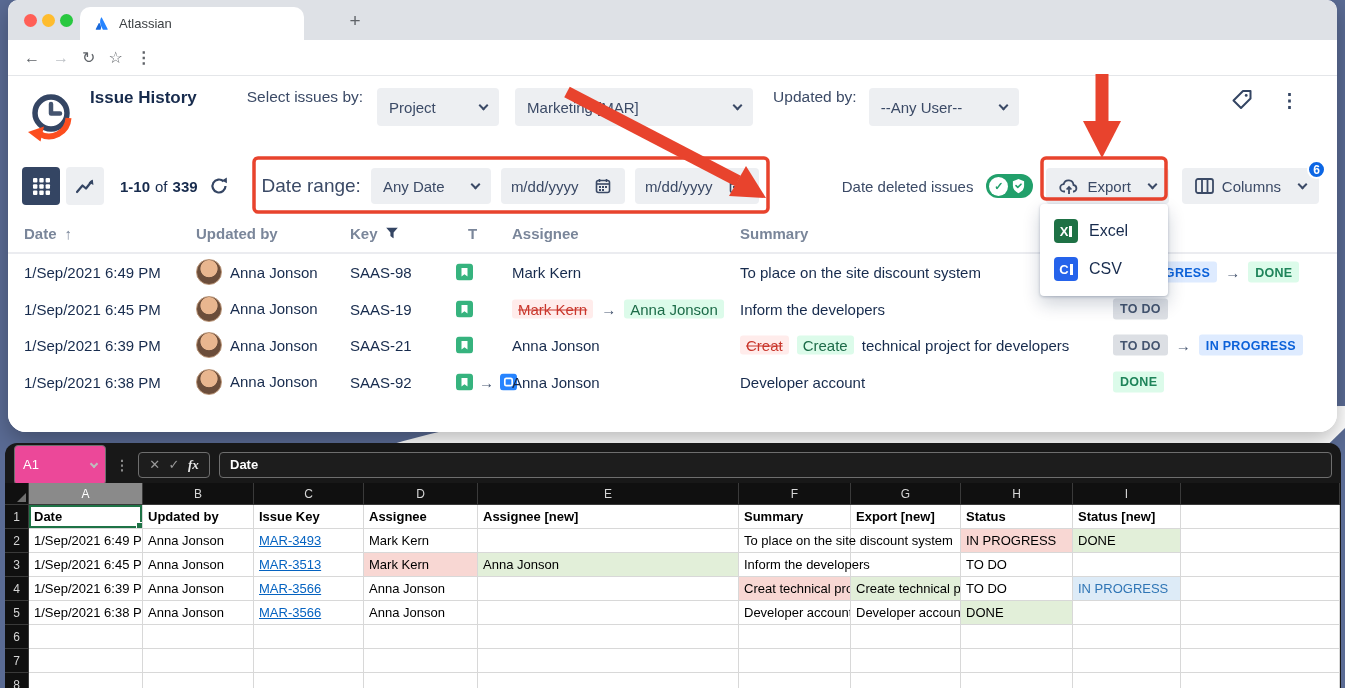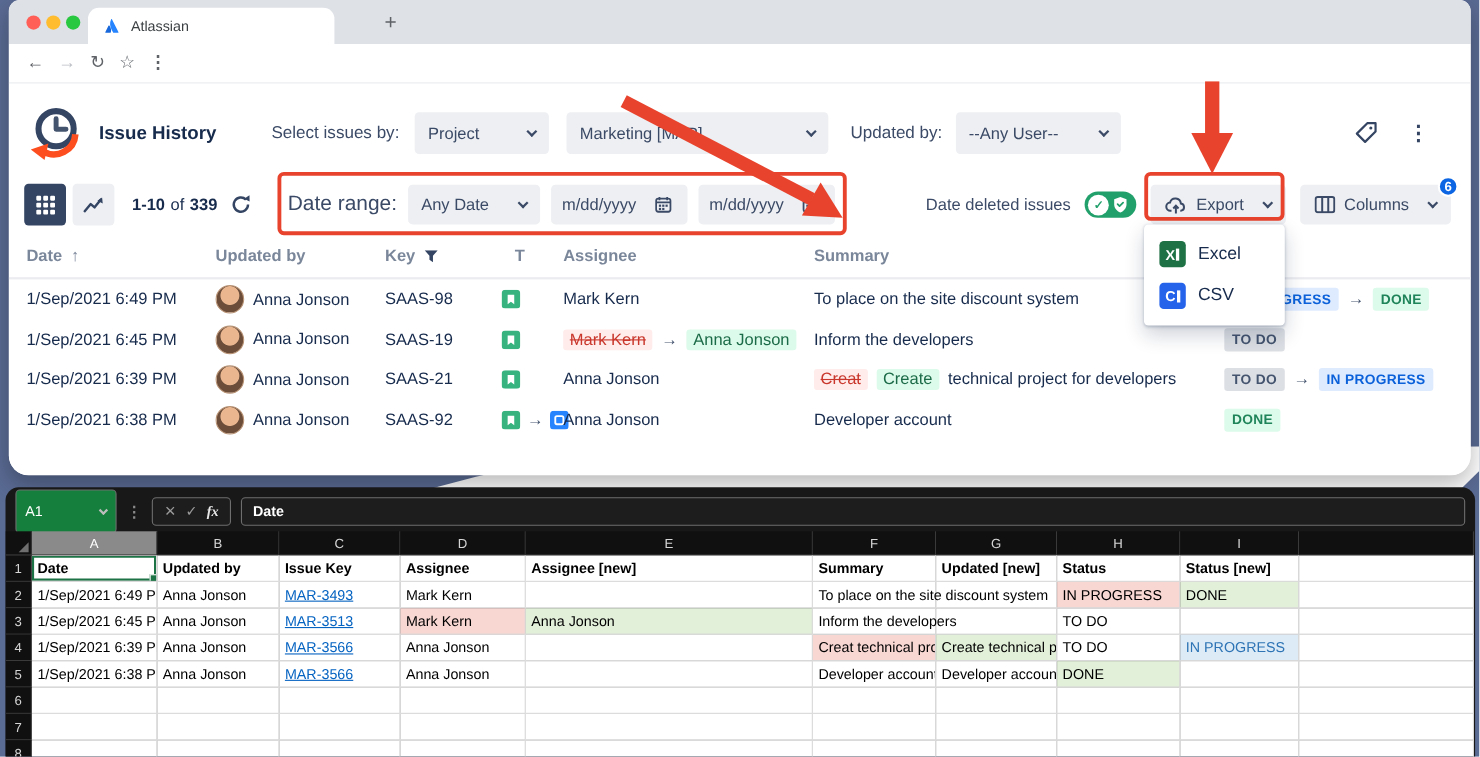--- a/index.html
+++ b/index.html
@@ -18,21 +18,21 @@
   display:flex;align-items:center;gap:9px;padding:0 14px;font-size:13px;color:#3C4043;}
 .newtab{position:absolute;left:332px;top:6px;width:30px;height:30px;display:flex;align-items:center;justify-content:center;
   font-size:19px;color:#5F6368;}
 .urlrow{height:36px;display:flex;align-items:center;gap:13px;padding:0 16px;border-bottom:1px solid #E4E6E9;background:#fff;}
 .navic{font-size:16px;color:#5F6368;line-height:1;}
 .navic.dis{color:#BDC1C6;}
 .urlpill{flex:1;height:29px;background:#F1F3F4;border-radius:15px;display:flex;align-items:center;gap:9px;
   padding:0 14px;font-size:13.5px;color:#3C4043;}
 
 .app{position:relative;height:356px;background:#fff;}
-.apphead{display:flex;align-items:center;padding:12px 30px 4px 14px;height:82px;}
+.apphead{display:flex;align-items:flex-start;padding:12px 30px 4px 14px;height:82px;}
 .apptitle{font-size:17px;font-weight:700;color:#172B4D;margin-left:12px;margin-right:50px;}
 .lbl{font-size:15.5px;color:#3B4A66;}
 .dd{height:38px;background:#EDEFF2;border-radius:4px;display:flex;align-items:center;justify-content:space-between;
   padding:16px 12px;font-size:15px;color:#3B4A66;cursor:pointer;}
 .chev{width:7px;height:7px;border-right:2px solid #3B4A66;border-bottom:2px solid #3B4A66;transform:rotate(45deg);margin-top:-4px;flex:none;margin-left:10px;}
 .kebab{font-size:19px;color:#344563;font-weight:700;letter-spacing:0;}
 .toolbar{display:flex;align-items:center;padding:0 18px 0 14px;height:56px;}
 .viewbtn{width:38px;height:38px;border-radius:4px;display:flex;align-items:center;justify-content:center;flex:none;}
 .viewbtn.active{background:#344563;}
 .viewbtn.light{background:#EDEFF2;margin-left:6px;}
@@ -75,21 +75,21 @@
 .b-prog{background:#DEEBFF;color:#0B61D9;}
 .b-done{background:#DCFBEA;color:#1F845A;}
 .arr{color:#44546F;font-size:15px;}
 .sortarr{color:#7A869A;font-weight:400;font-size:15px;}
 
 .ann{position:absolute;left:0;top:0;pointer-events:none;}
 
 .sheet{position:absolute;left:5px;top:443px;width:1336px;height:245px;background:#181818;
   border-radius:12px 12px 0 0;overflow:hidden;}
 .fbar{height:40px;display:flex;align-items:center;gap:9px;padding:8px 9px 5px;}
-.nbox{width:92px;height:40px;border:1.5px solid #6E6E6E;border-radius:4px;background:#15803d;color:#fff;
+.nbox{width:92px;height:40px;border:1.5px solid #6E6E6E;border-radius:4px;background:#ec4899;color:#fff;
   display:flex;align-items:center;justify-content:space-between;padding:0 8px;font-size:13px;}
 .nbox .chev{border-color:#BDBDBD;width:6px;height:6px;margin-top:-2px;}
 .fsep{color:#8a8a8a;font-size:14px;font-weight:700;}
 .fxbox{width:72px;height:26px;border:1.5px solid #6E6E6E;border-radius:4px;background:#1D1D1D;
   display:flex;align-items:center;justify-content:space-around;padding:0 6px;font-size:13px;}
 .fxbox .x,.fxbox .v{color:#9a9a9a;}
 .fxbox .fx{color:#E8E8E8;font-style:italic;font-weight:700;font-family:"Liberation Serif",serif;}
 .fmla{flex:1;height:26px;border:1.5px solid #6E6E6E;border-radius:4px;background:#1D1D1D;color:#fff;
   font-size:13px;font-weight:600;display:flex;align-items:center;padding:0 10px;}
 .srw{display:flex;}
@@ -460,21 +460,21 @@
           <div class="scol" style="width:159px"></div>
         </div>
         <div class="srw">
           <div class="snum">1</div>
           <div class="scell hdr sel" style="width:114px">Date</div>
           <div class="scell hdr" style="width:111px">Updated by</div>
           <div class="scell hdr" style="width:110px">Issue Key</div>
           <div class="scell hdr" style="width:114px">Assignee</div>
           <div class="scell hdr" style="width:261px">Assignee [new]</div>
           <div class="scell hdr" style="width:112px">Summary</div>
-          <div class="scell hdr" style="width:110px">Updated [new]</div>
+          <div class="scell hdr" style="width:110px">Export [new]</div>
           <div class="scell hdr" style="width:112px">Status</div>
           <div class="scell hdr" style="width:108px">Status [new]</div>
           <div class="scell" style="width:159px"></div>
         </div>
         <div class="srw">
           <div class="snum">2</div>
           <div class="scell" style="width:114px">1/Sep/2021 6:49 PM</div>
           <div class="scell" style="width:111px">Anna Jonson</div>
           <div class="scell link" style="width:110px">MAR-3493</div>
           <div class="scell" style="width:114px">Mark Kern</div>

